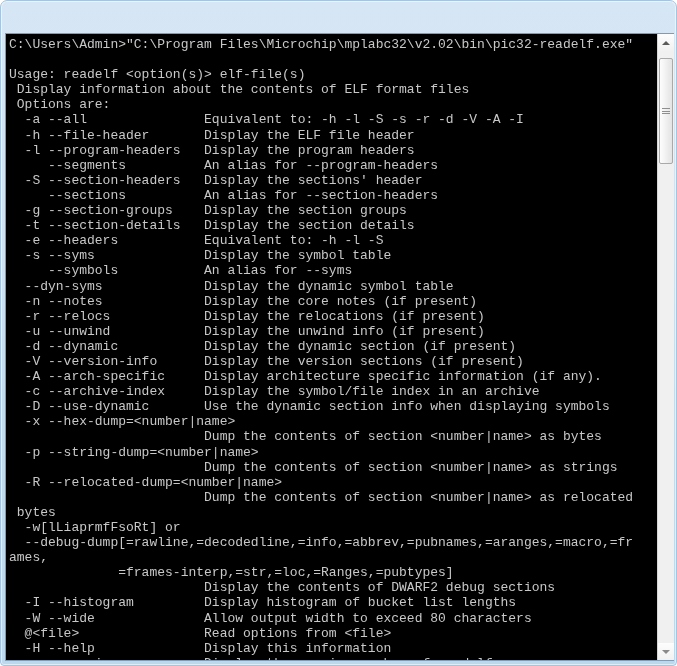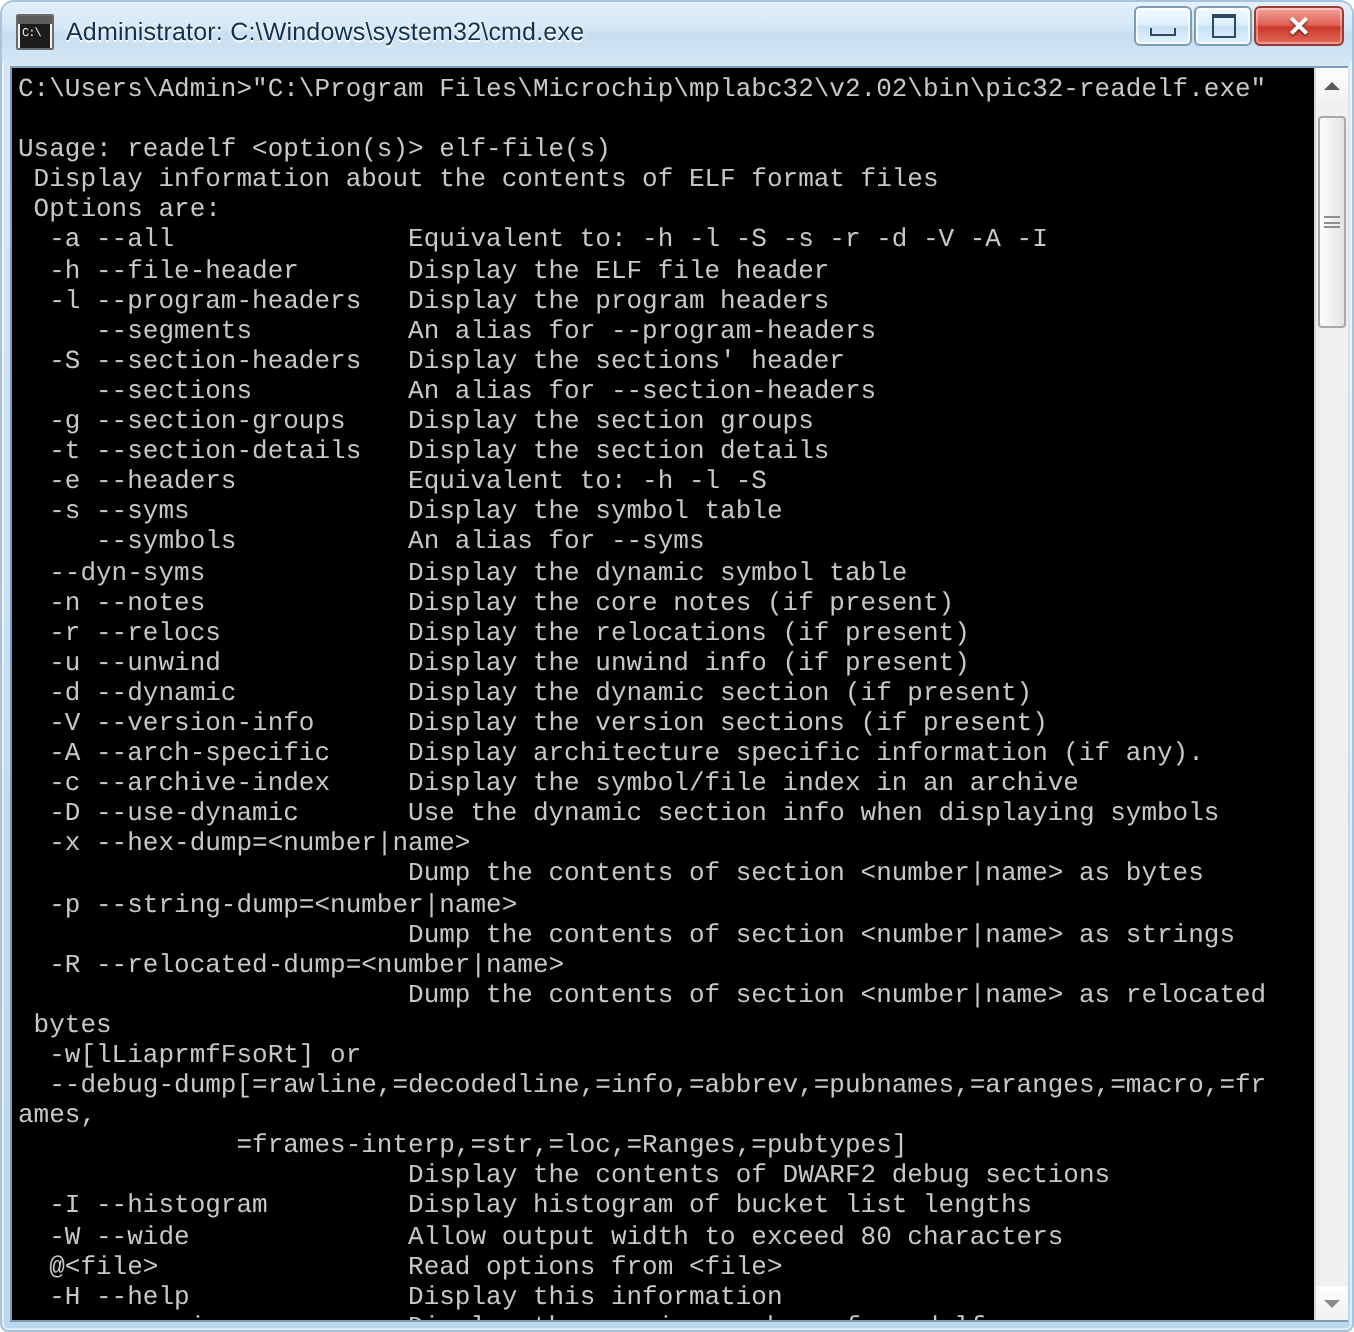--- a/index.html
+++ b/index.html
@@ -229,38 +229,20 @@
     left: 0; top: 5px;
     width: 8px; height: 1px;
     background: #8f8f8f;
   }
 </style>
 </head>
 <body>
 
 <div class="window">
 
-  <div class="titlebar">
-    <div class="title-icon">
-      <div class="glyph">C:\</div>
-    </div>
-    <div class="title-text">Administrator: C:\Windows\system32\cmd.exe</div>
-
-    <div class="caption-buttons">
-      <div class="cap-btn">
-        <div class="min-glyph"></div>
-      </div>
-      <div class="cap-btn">
-        <div class="max-glyph"></div>
-      </div>
-      <div class="cap-btn close">
-        <div class="close-glyph">✕</div>
-      </div>
-    </div>
-  </div>
 
   <div class="client">
     <div class="console" id="console-output"><div class="line">C:\Users\Admin&gt;"C:\Program Files\Microchip\mplabc32\v2.02\bin\pic32-readelf.exe"</div><div class="line"></div><div class="line">Usage: readelf &lt;option(s)&gt; elf-file(s)</div><div class="line"> Display information about the contents of ELF format files</div><div class="line"> Options are:</div><div class="line">  -a --all               Equivalent to: -h -l -S -s -r -d -V -A -I</div><div class="line">  -h --file-header       Display the ELF file header</div><div class="line">  -l --program-headers   Display the program headers</div><div class="line">     --segments          An alias for --program-headers</div><div class="line">  -S --section-headers   Display the sections' header</div><div class="line">     --sections          An alias for --section-headers</div><div class="line">  -g --section-groups    Display the section groups</div><div class="line">  -t --section-details   Display the section details</div><div class="line">  -e --headers           Equivalent to: -h -l -S</div><div class="line">  -s --syms              Display the symbol table</div><div class="line">     --symbols           An alias for --syms</div><div class="line">  --dyn-syms             Display the dynamic symbol table</div><div class="line">  -n --notes             Display the core notes (if present)</div><div class="line">  -r --relocs            Display the relocations (if present)</div><div class="line">  -u --unwind            Display the unwind info (if present)</div><div class="line">  -d --dynamic           Display the dynamic section (if present)</div><div class="line">  -V --version-info      Display the version sections (if present)</div><div class="line">  -A --arch-specific     Display architecture specific information (if any).</div><div class="line">  -c --archive-index     Display the symbol/file index in an archive</div><div class="line">  -D --use-dynamic       Use the dynamic section info when displaying symbols</div><div class="line">  -x --hex-dump=&lt;number|name&gt;</div><div class="line">                         Dump the contents of section &lt;number|name&gt; as bytes</div><div class="line">  -p --string-dump=&lt;number|name&gt;</div><div class="line">                         Dump the contents of section &lt;number|name&gt; as strings</div><div class="line">  -R --relocated-dump=&lt;number|name&gt;</div><div class="line">                         Dump the contents of section &lt;number|name&gt; as relocated</div><div class="line"> bytes</div><div class="line">  -w[lLiaprmfFsoRt] or</div><div class="line">  --debug-dump[=rawline,=decodedline,=info,=abbrev,=pubnames,=aranges,=macro,=fr</div><div class="line">ames,</div><div class="line">              =frames-interp,=str,=loc,=Ranges,=pubtypes]</div><div class="line">                         Display the contents of DWARF2 debug sections</div><div class="line">  -I --histogram         Display histogram of bucket list lengths</div><div class="line">  -W --wide              Allow output width to exceed 80 characters</div><div class="line">  @&lt;file&gt;                Read options from &lt;file&gt;</div><div class="line">  -H --help              Display this information</div><div class="line">  -v --version           Display the version number of readelf</div></div>
 
     <div class="scrollbar">
       <div class="sb-btn up">
         <div class="arrow-up"></div>
       </div>
       <div class="sb-thumb">
         <div class="sb-grip"></div>

